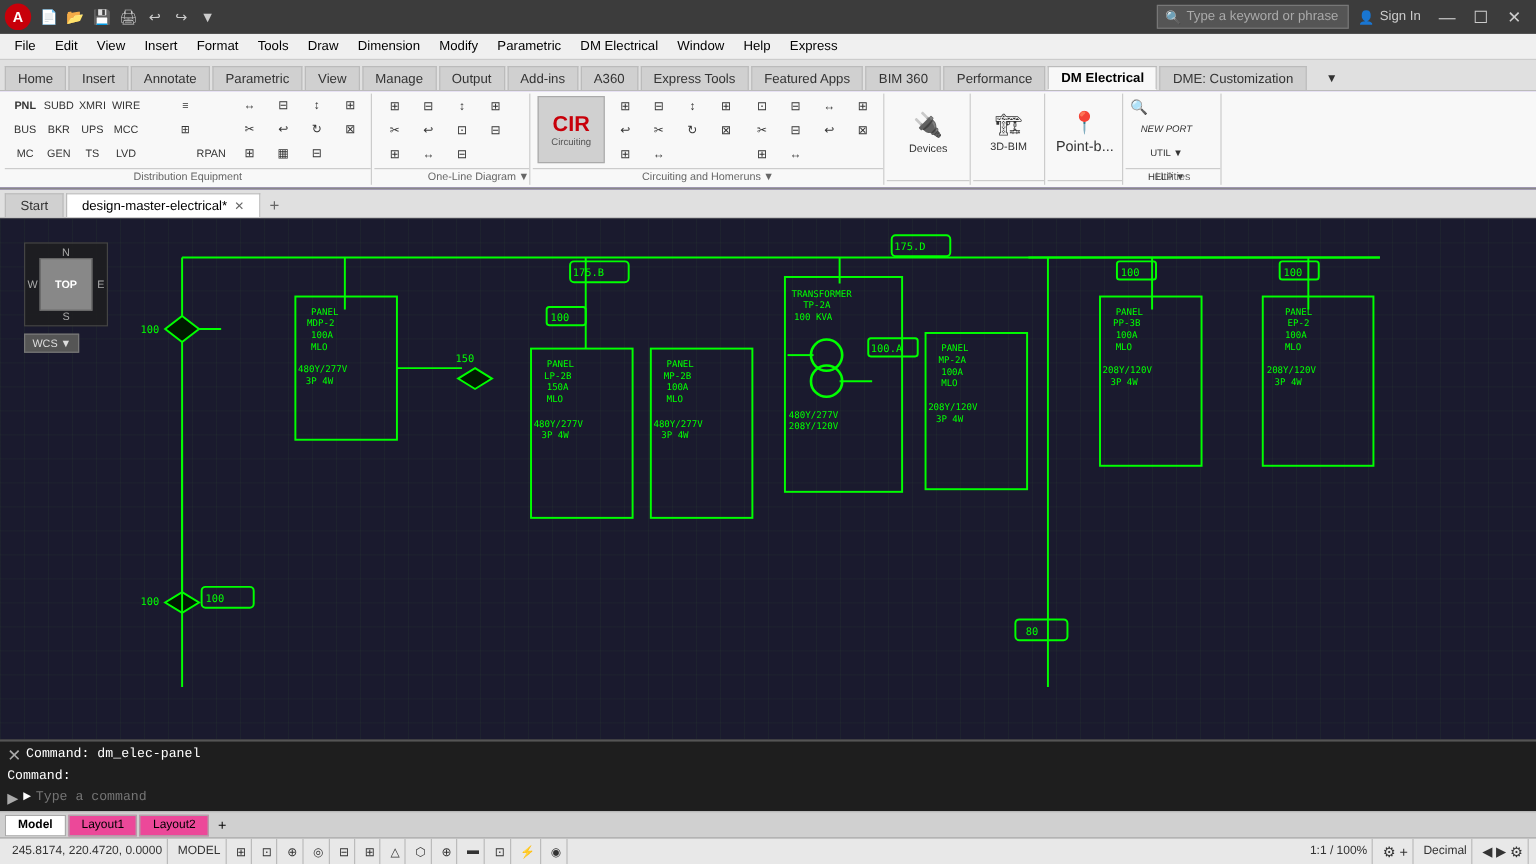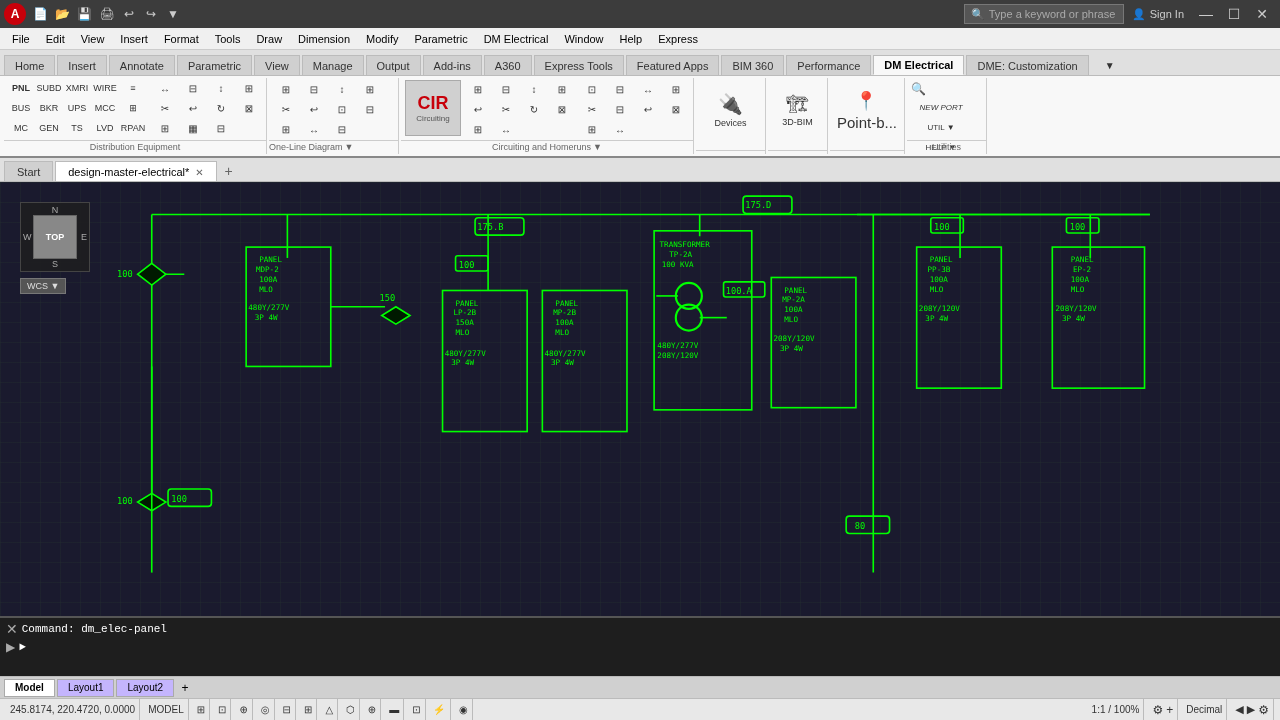--- a/index.html
+++ b/index.html
@@ -317,21 +317,21 @@
       display: flex;
       align-items: center;
       padding: 0 4px;
       gap: 2px;
       border-top: 1px solid #bbb;
     }
     .layout-tab {
       padding: 2px 10px;
       font-size: 10px;
       cursor: pointer;
-      background: #c4b5fd;
+      background: #ec4899;
       border: 1px solid #aaa;
       height: 18px;
       display: flex; align-items: center;
     }
     .layout-tab.active {
       background: #fff;
       font-weight: bold;
     }
     .layout-tab-add {
       width: 18px; height: 18px;
@@ -443,21 +443,21 @@
         </div>
         <div style="display:flex;flex-direction:column;gap:2px;align-items:center;">
           <div class="rbtn-sm" title="WIRE" style="font-size:9px;">WIRE</div>
           <div class="rbtn-sm" title="MCC" style="font-size:9px;">MCC</div>
           <div class="rbtn-sm" title="LVD" style="font-size:9px;">LVD</div>
         </div>
         <div style="display:flex;flex-direction:column;gap:2px;align-items:center;">
 
           <div class="rbtn-sm" style="font-size:9px;">≡</div>
           <div class="rbtn-sm" style="font-size:9px;">⊞</div>
-          <div class="rbtn-sm" title="RPAN" style="font-size:9px;">RPAN</div>
+          <div class="rbtn-sm" title="RPAN" style="font-size:9px;margin-left:43px;">RPAN</div>
         </div>
 
         <div style="display:flex;flex-direction:column;gap:2px;padding-left:4px;">
           <div style="display:flex;gap:2px;">
             <div class="rbtn-sm" style="font-size:10px;">↔</div>
             <div class="rbtn-sm" style="font-size:10px;">⊟</div>
             <div class="rbtn-sm" style="font-size:10px;">↕</div>
             <div class="rbtn-sm" style="font-size:10px;">⊞</div>
           </div>
           <div style="display:flex;gap:2px;">
@@ -491,21 +491,21 @@
             <div class="rbtn-sm" style="font-size:10px;">⊡</div>
             <div class="rbtn-sm" style="font-size:10px;">⊟</div>
           </div>
           <div style="display:flex;gap:2px;">
             <div class="rbtn-sm" style="font-size:10px;">⊞</div>
             <div class="rbtn-sm" style="font-size:10px;">↔</div>
             <div class="rbtn-sm" style="font-size:10px;">⊟</div>
           </div>
         </div>
       </div>
-      <div class="ribbon-group-label" style="display:flex;align-items:center;justify-content:flex-start;gap:2px;">
+      <div class="ribbon-group-label" style="display:flex;align-items:center;justify-content:flex-end;gap:2px;">
         One-Line Diagram
         <span style="font-size:9px;">▼</span>
       </div>
     </div>
 
     <div class="ribbon-group circ-group">
       <div style="display:flex;gap:4px;flex:1;padding-bottom:16px;align-items:flex-start;">
 
         <div style="width:56px;height:56px;background:#d0d0d0;border:1px solid #aaa;display:flex;flex-direction:column;align-items:center;justify-content:center;cursor:pointer;flex-shrink:0;">
           <span style="font-size:18px;font-weight:bold;color:#c8000a;line-height:1;">CIR</span>
@@ -573,21 +573,21 @@
           <span style="font-size:9px;margin-top:2px;">3D-BIM</span>
         </div>
       </div>
       <div class="ribbon-group-label"></div>
     </div>
 
     <div class="ribbon-group" style="min-width:60px;">
       <div style="flex:1;display:flex;align-items:flex-start;justify-content:center;padding-bottom:16px;padding-top:2px;">
         <div class="ribbon-btn large" style="height:56px;min-width:50px;">
           <span style="font-size:18px;">📍</span>
-          <span style="font-size:15px;margin-top:2px;">Point-b...</span>
+          <span style="font-size:12px;margin-top:2px;">Point-b...</span>
         </div>
       </div>
       <div class="ribbon-group-label"></div>
     </div>
 
     <div class="ribbon-group util-group" style="min-width:80px;">
       <div style="flex:1;display:flex;flex-direction:column;gap:2px;padding-bottom:16px;padding-top:2px;align-items:flex-start;">
         <div style="display:flex;gap:2px;align-items:center;">
           <span style="font-size:12px;">🔍</span>
         </div>
@@ -752,23 +752,25 @@
     <line class="elec" x1="1015" y1="270" x2="1015" y2="600"></line>
 
   </svg>
 </div>
 
 <div id="cmd-area">
   <div style="display:flex;align-items:center;gap:4px;">
     <div class="cmd-close">✕</div>
     <div class="cmd-line">Command:  dm_elec-panel</div>
   </div>
+  <div class="cmd-line">Command:</div>
   <div class="cmd-input-row">
     <span style="color:#aaa;font-size:12px;">▶</span>
     <span class="cmd-prompt">►</span>
+    <input class="cmd-input" type="text" placeholder="Type a command" style="">
   </div>
 </div>
 
 <div id="layout-tabs">
   <div class="layout-tab active">Model</div>
   <div class="layout-tab">Layout1</div>
   <div class="layout-tab">Layout2</div>
   <div class="layout-tab-add">+</div>
 </div>
 

